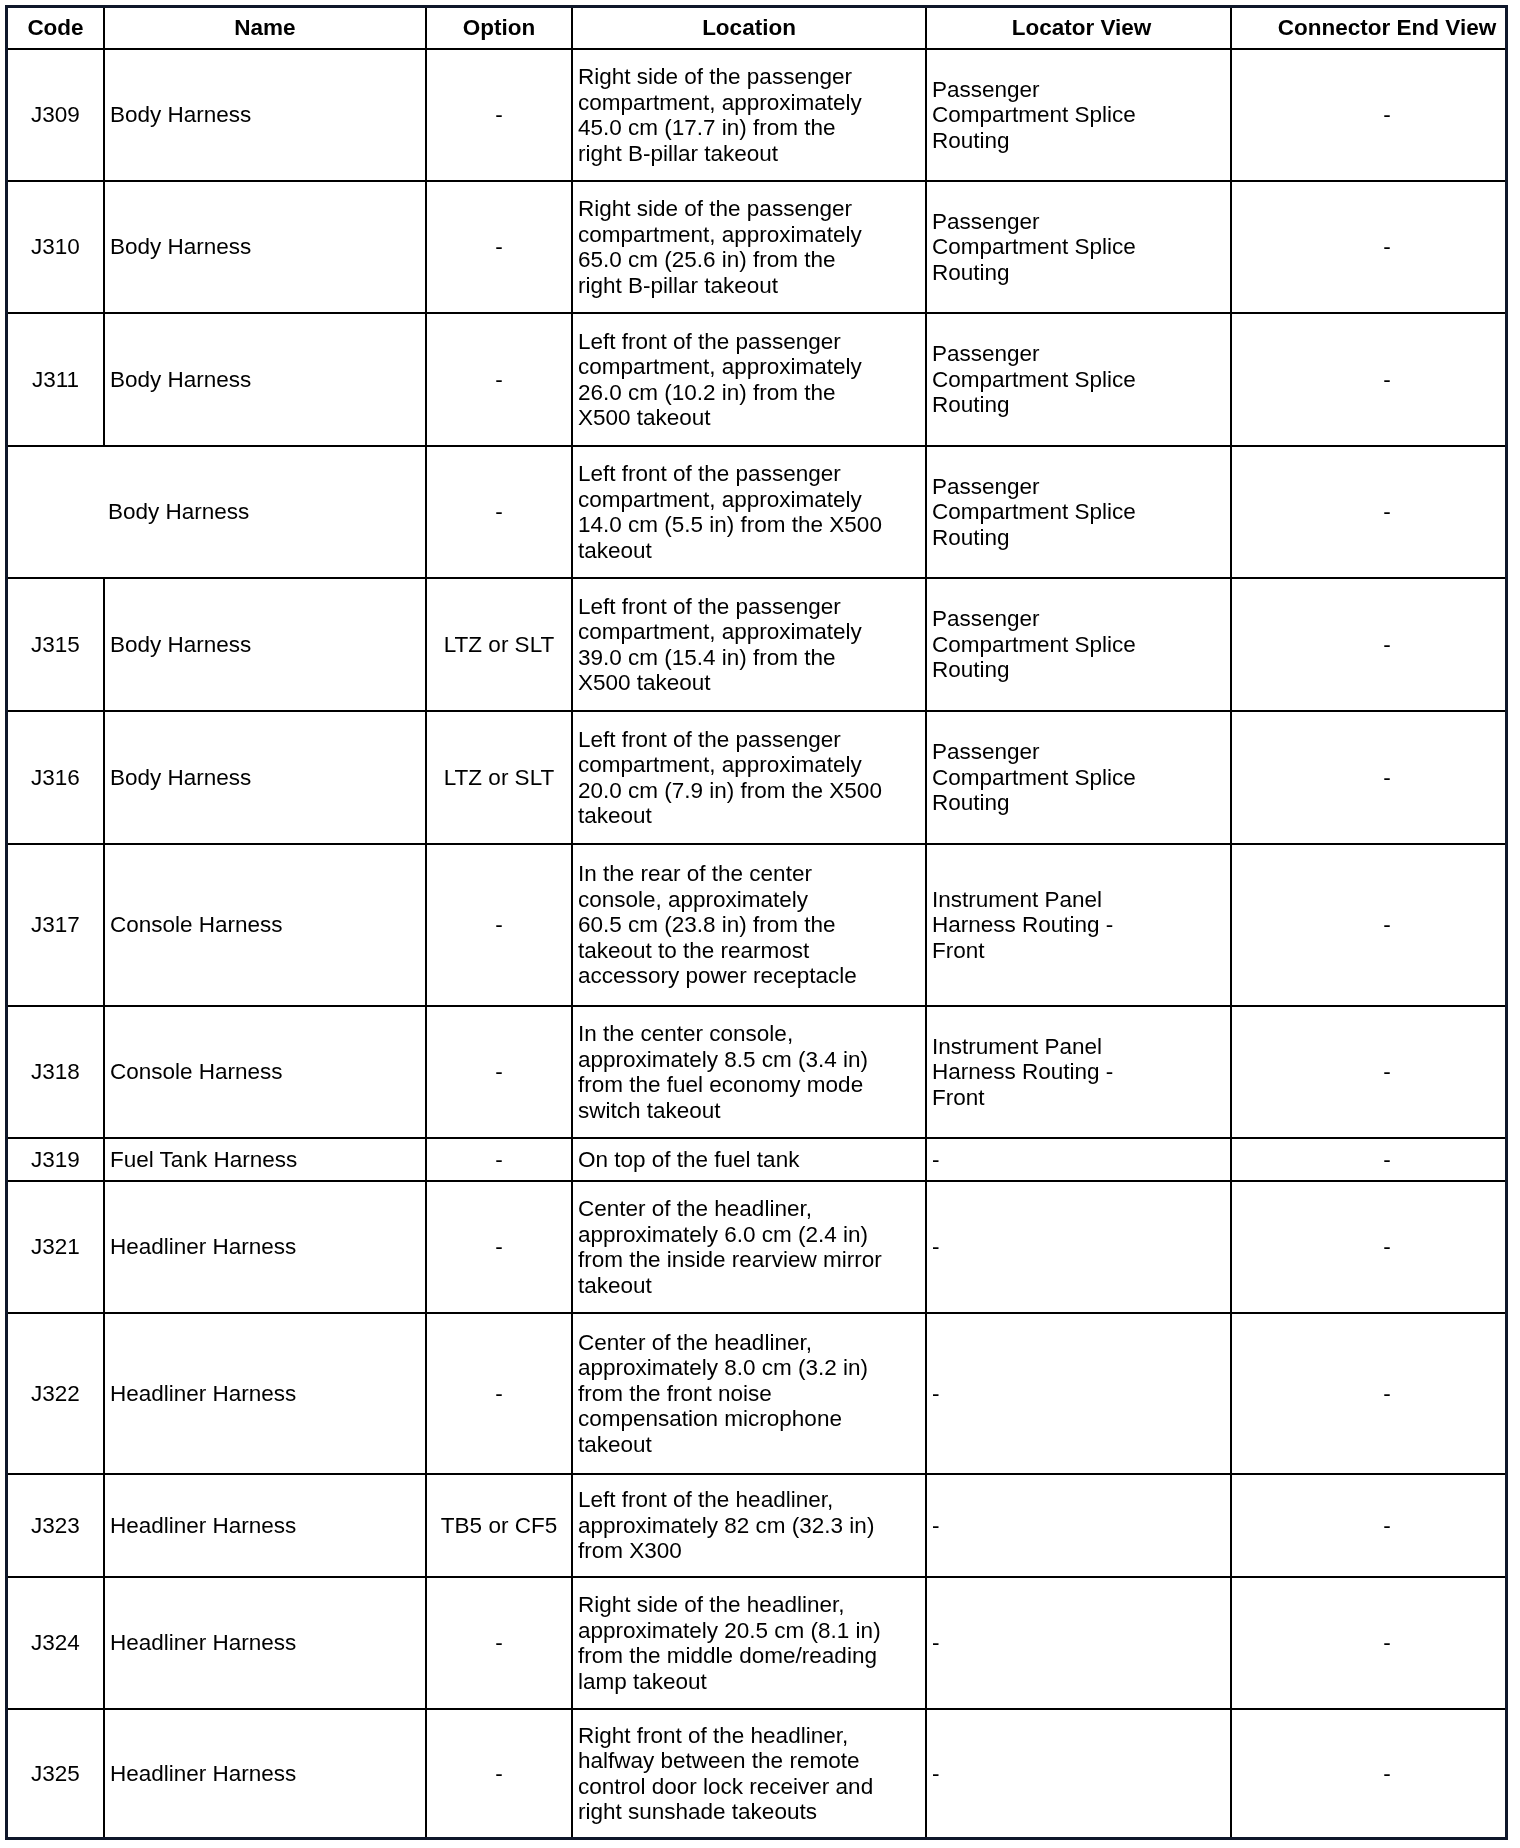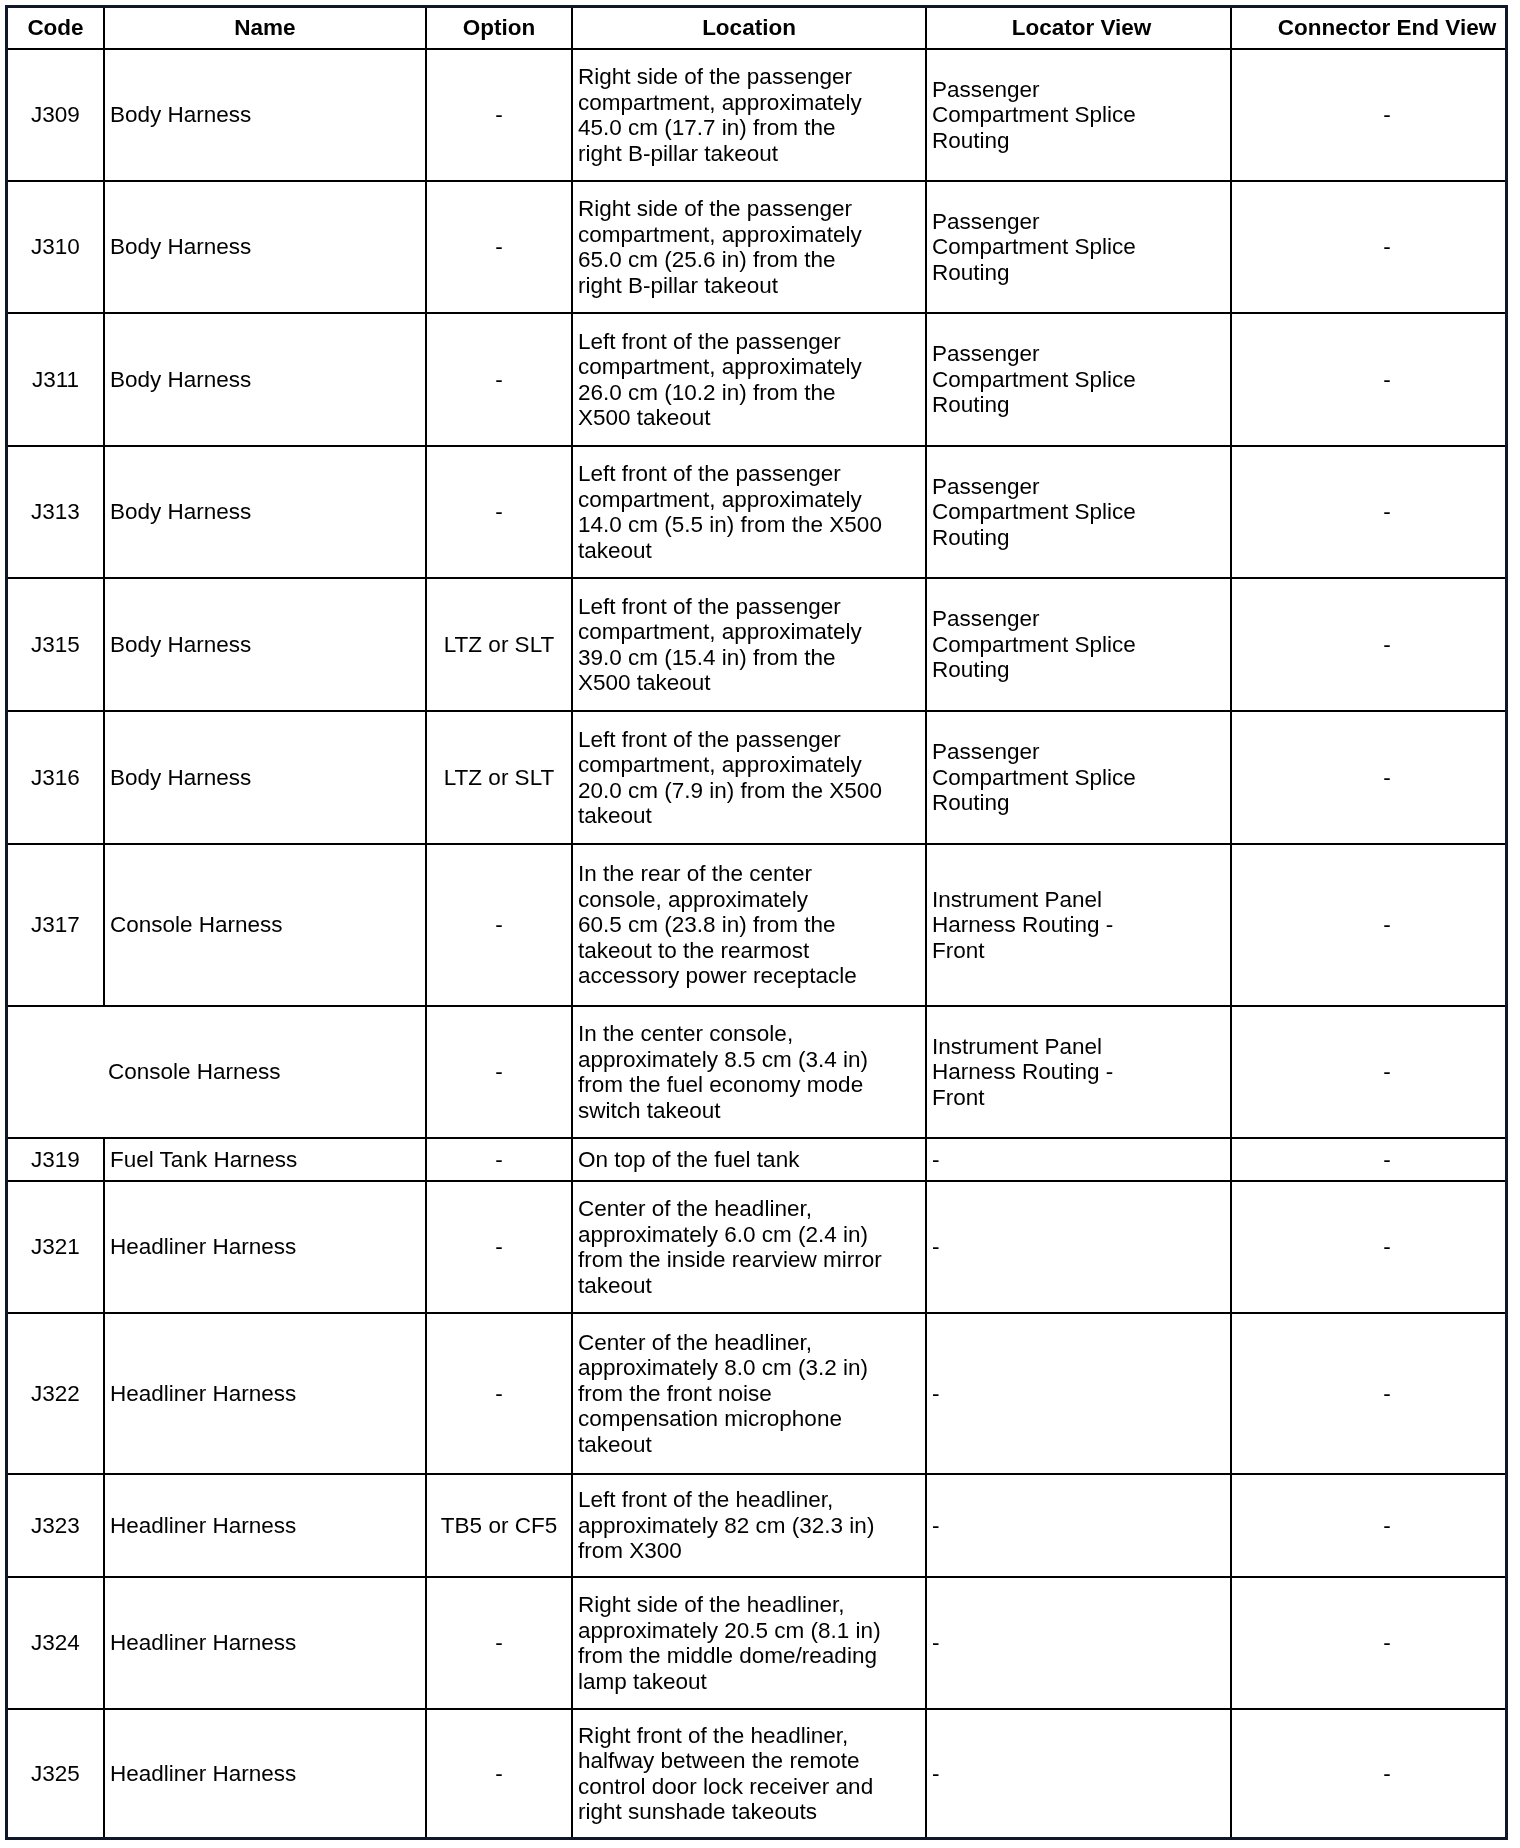--- a/index.html
+++ b/index.html
@@ -68,21 +68,20 @@
         <div class="cell c-loc">Left front of the passenger
 compartment, approximately
 26.0 cm (10.2 in) from the
 X500 takeout</div>
         <div class="cell c-locv">Passenger
 Compartment Splice
 Routing</div>
         <div class="cell c-conn">-</div>
       </div>
       <div class="row" style="top: 437px; height: 132px;">
-        <div class="cell c-code">J313</div>
         <div class="cell c-name">Body Harness</div>
         <div class="cell c-opt">-</div>
         <div class="cell c-loc">Left front of the passenger
 compartment, approximately
 14.0 cm (5.5 in) from the X500
 takeout</div>
         <div class="cell c-locv">Passenger
 Compartment Splice
 Routing</div>
         <div class="cell c-conn">-</div>
@@ -121,20 +120,21 @@
 console, approximately
 60.5 cm (23.8 in) from the
 takeout to the rearmost
 accessory power receptacle</div>
         <div class="cell c-locv">Instrument Panel
 Harness Routing -
 Front</div>
         <div class="cell c-conn">-</div>
       </div>
       <div class="row" style="top: 997px; height: 132px;">
+        <div class="cell c-code">J318</div>
         <div class="cell c-name">Console Harness</div>
         <div class="cell c-opt">-</div>
         <div class="cell c-loc">In the center console,
 approximately 8.5 cm (3.4 in)
 from the fuel economy mode
 switch takeout</div>
         <div class="cell c-locv">Instrument Panel
 Harness Routing -
 Front</div>
         <div class="cell c-conn">-</div>

